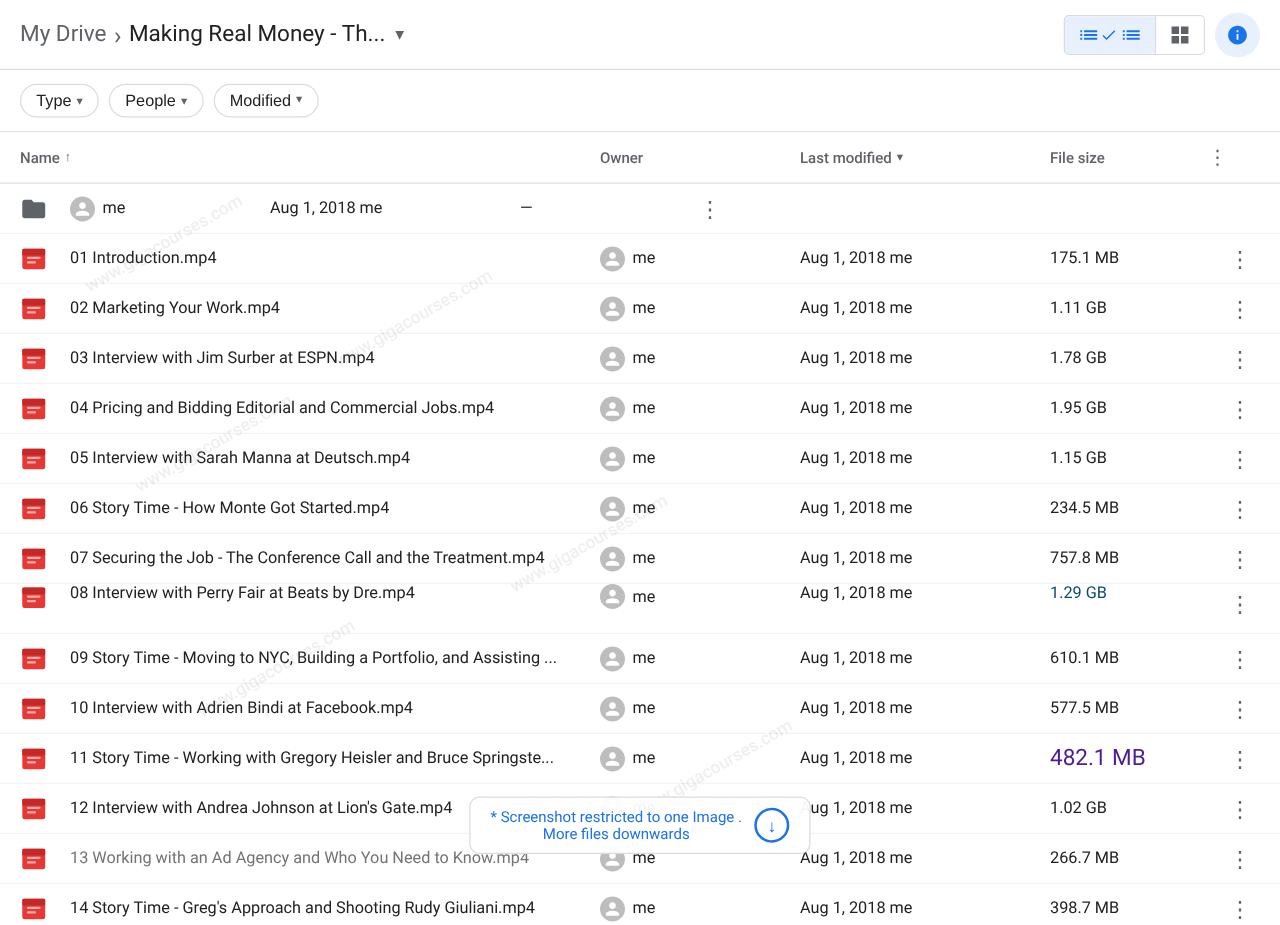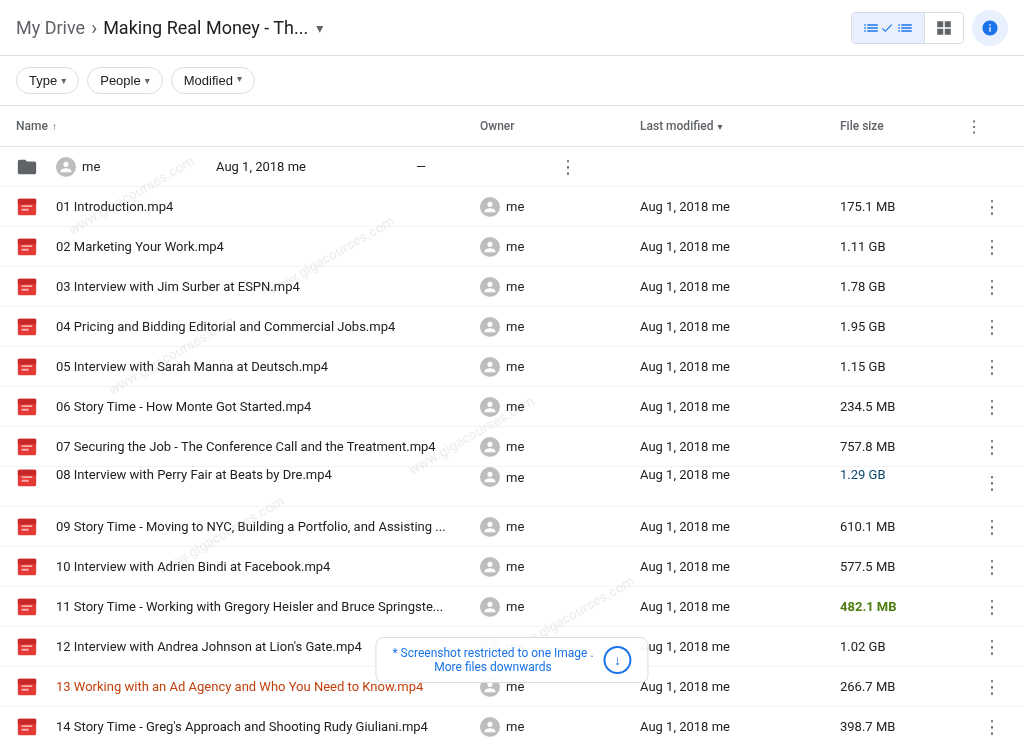--- a/index.html
+++ b/index.html
@@ -358,21 +358,21 @@
         <div style="flex: 1 1 0%; font-size: 13px; color: rgb(32, 33, 36); white-space: nowrap; overflow: hidden; text-overflow: ellipsis; padding-right: 8px;">11 Story Time - Working with Gregory Heisler and Bruce Springste...</div>
         <div style="width: 160px; display: flex; align-items: center; gap: 6px; font-size: 13px; color: rgb(32, 33, 36);">
     <div style="width:20px; height:20px; border-radius:50%; background:#bdbdbd; display:flex; align-items:center; justify-content:center; flex-shrink:0;">
       <svg viewBox="0 0 24 24" width="16" height="16">
               <path d="M12 12c2.21 0 4-1.79 4-4s-1.79-4-4-4-4 1.79-4 4 1.79 4 4 4zm0 2c-2.67 0-8 1.34-8 4v2h16v-2c0-2.66-5.33-4-8-4z" fill="white"></path>
             </svg>
     </div>
     <span>me</span>
   </div>
         <div style="width: 200px; font-size: 13px; color: rgb(32, 33, 36);">Aug 1, 2018 me</div>
-        <div style="width: 120px; font-size: 13px; color: #4d7c0f; font-weight: bold;">482.1 MB</div>
+        <div style="width: 120px; font-size: 18px; color: #4c1d95;">482.1 MB</div>
         <div style="width: 48px; display: flex; justify-content: flex-end;">
           <button style="width: 32px; height: 32px; border-radius: 50%; border: none; background: transparent; cursor: pointer; display: flex; align-items: center; justify-content: center; color: rgb(95, 99, 104); font-size: 18px;">⋮</button>
         </div>
       </div>
       <div style="display: flex; align-items: center; padding: 0px 16px; height: 40px; border-bottom: 1px solid rgb(241, 243, 244); cursor: pointer; position: relative; z-index: 1;">
         <div style="width: 32px; display: flex; align-items: center; margin-right: 8px; flex-shrink: 0;">
           <svg viewBox="0 0 24 24" width="22" height="22">
             <rect x="2" y="3" width="20" height="18" rx="2" fill="#e53935"></rect>
             <rect x="2" y="3" width="20" height="6" rx="1" fill="#c62828"></rect>
             <rect x="6" y="10" width="12" height="2" rx="1" fill="white" opacity="0.6"></rect>
@@ -396,21 +396,21 @@
       </div>
       <div style="display: flex; align-items: center; padding: 0px 16px; height: 40px; border-bottom: 1px solid rgb(241, 243, 244); cursor: pointer; position: relative; z-index: 1;">
         <div style="width: 32px; display: flex; align-items: center; margin-right: 8px; flex-shrink: 0;">
           <svg viewBox="0 0 24 24" width="22" height="22">
             <rect x="2" y="3" width="20" height="18" rx="2" fill="#e53935"></rect>
             <rect x="2" y="3" width="20" height="6" rx="1" fill="#c62828"></rect>
             <rect x="6" y="10" width="12" height="2" rx="1" fill="white" opacity="0.6"></rect>
             <rect x="6" y="14" width="8" height="2" rx="1" fill="white" opacity="0.6"></rect>
           </svg>
         </div>
-        <div style="flex: 1 1 0%; font-size: 13px; color: #c2410c; white-space: nowrap; overflow: hidden; text-overflow: ellipsis; padding-right: 8px;">13 Working with an Ad Agency and Who You Need to Know.mp4</div>
+        <div style="flex: 1 1 0%; font-size: 13px; color: #737373; white-space: nowrap; overflow: hidden; text-overflow: ellipsis; padding-right: 8px;">13 Working with an Ad Agency and Who You Need to Know.mp4</div>
         <div style="width: 160px; display: flex; align-items: center; gap: 6px; font-size: 13px; color: rgb(32, 33, 36);">
     <div style="width:20px; height:20px; border-radius:50%; background:#bdbdbd; display:flex; align-items:center; justify-content:center; flex-shrink:0;">
       <svg viewBox="0 0 24 24" width="16" height="16">
               <path d="M12 12c2.21 0 4-1.79 4-4s-1.79-4-4-4-4 1.79-4 4 1.79 4 4 4zm0 2c-2.67 0-8 1.34-8 4v2h16v-2c0-2.66-5.33-4-8-4z" fill="white"></path>
             </svg>
     </div>
     <span>me</span>
   </div>
         <div style="width: 200px; font-size: 13px; color: rgb(32, 33, 36);">Aug 1, 2018 me</div>
         <div style="width: 120px; font-size: 13px; color: rgb(32, 33, 36);">266.7 MB</div>

